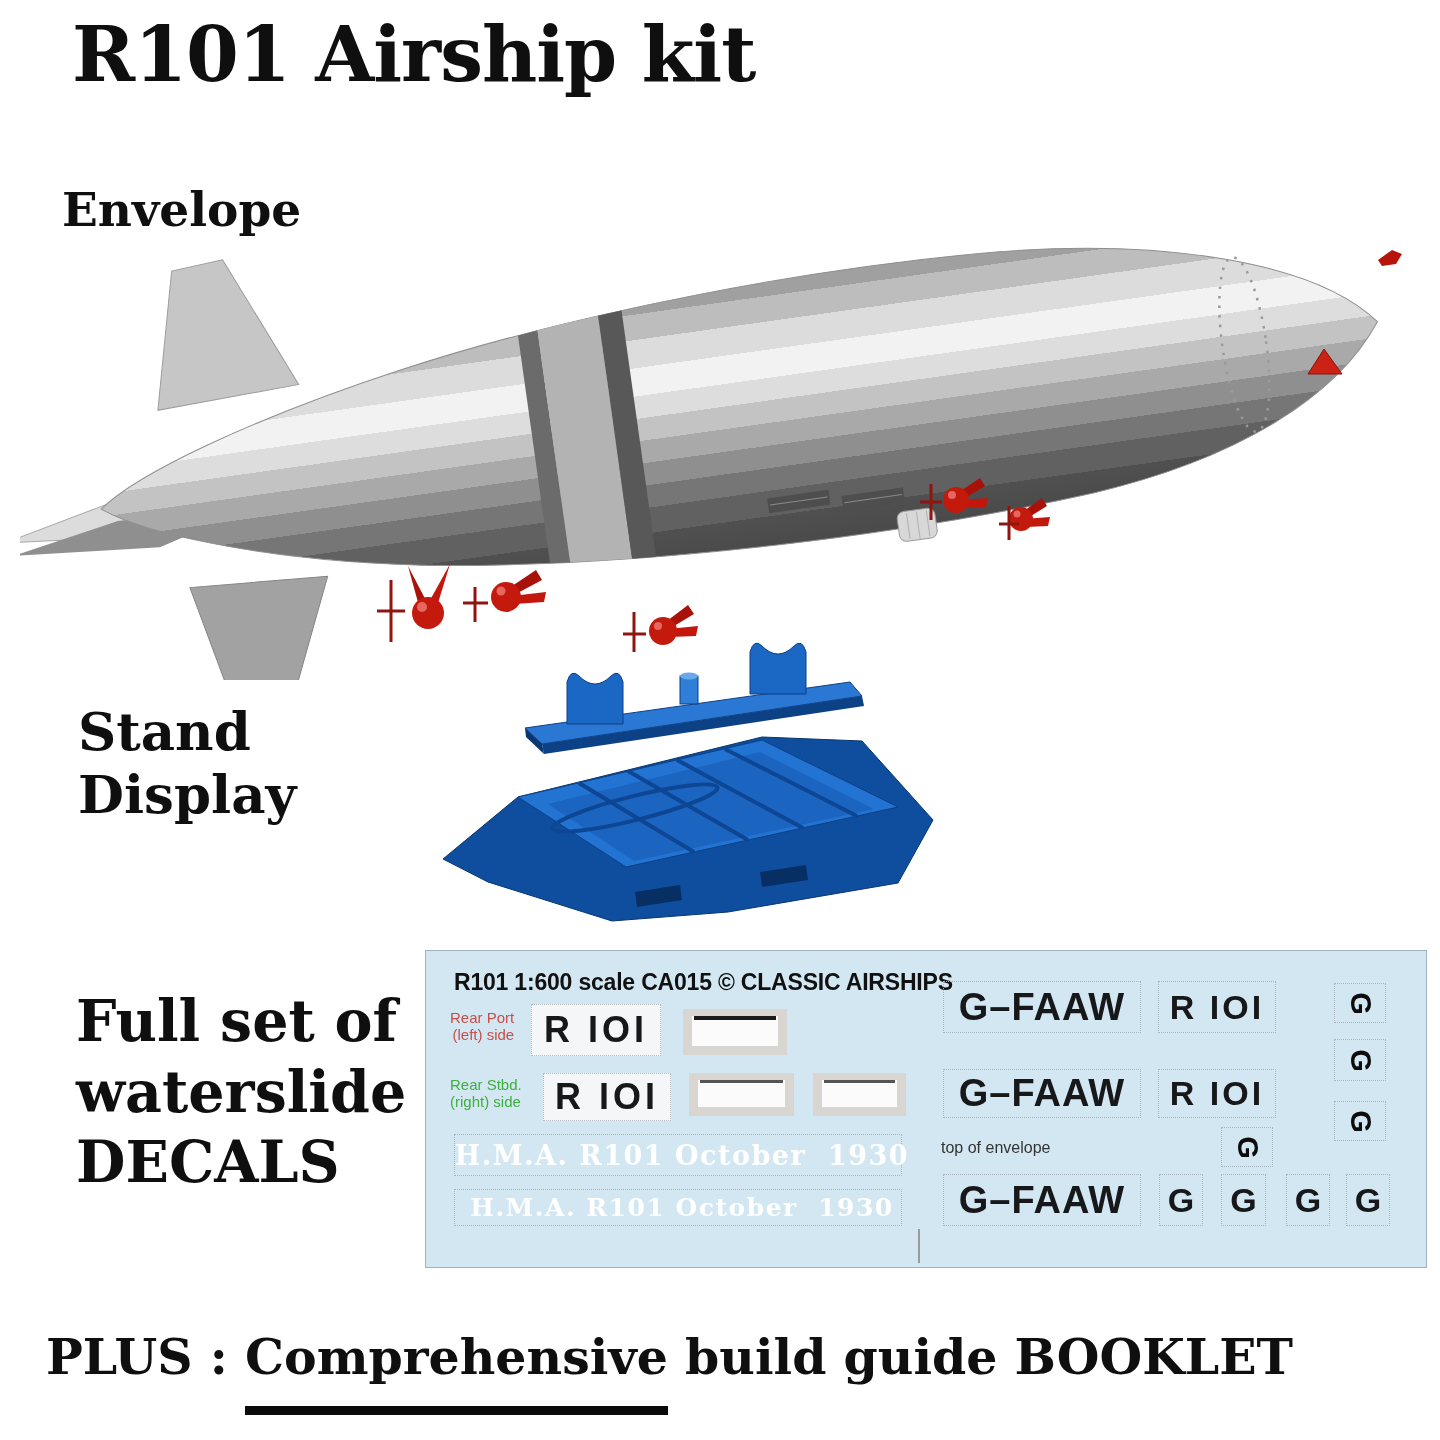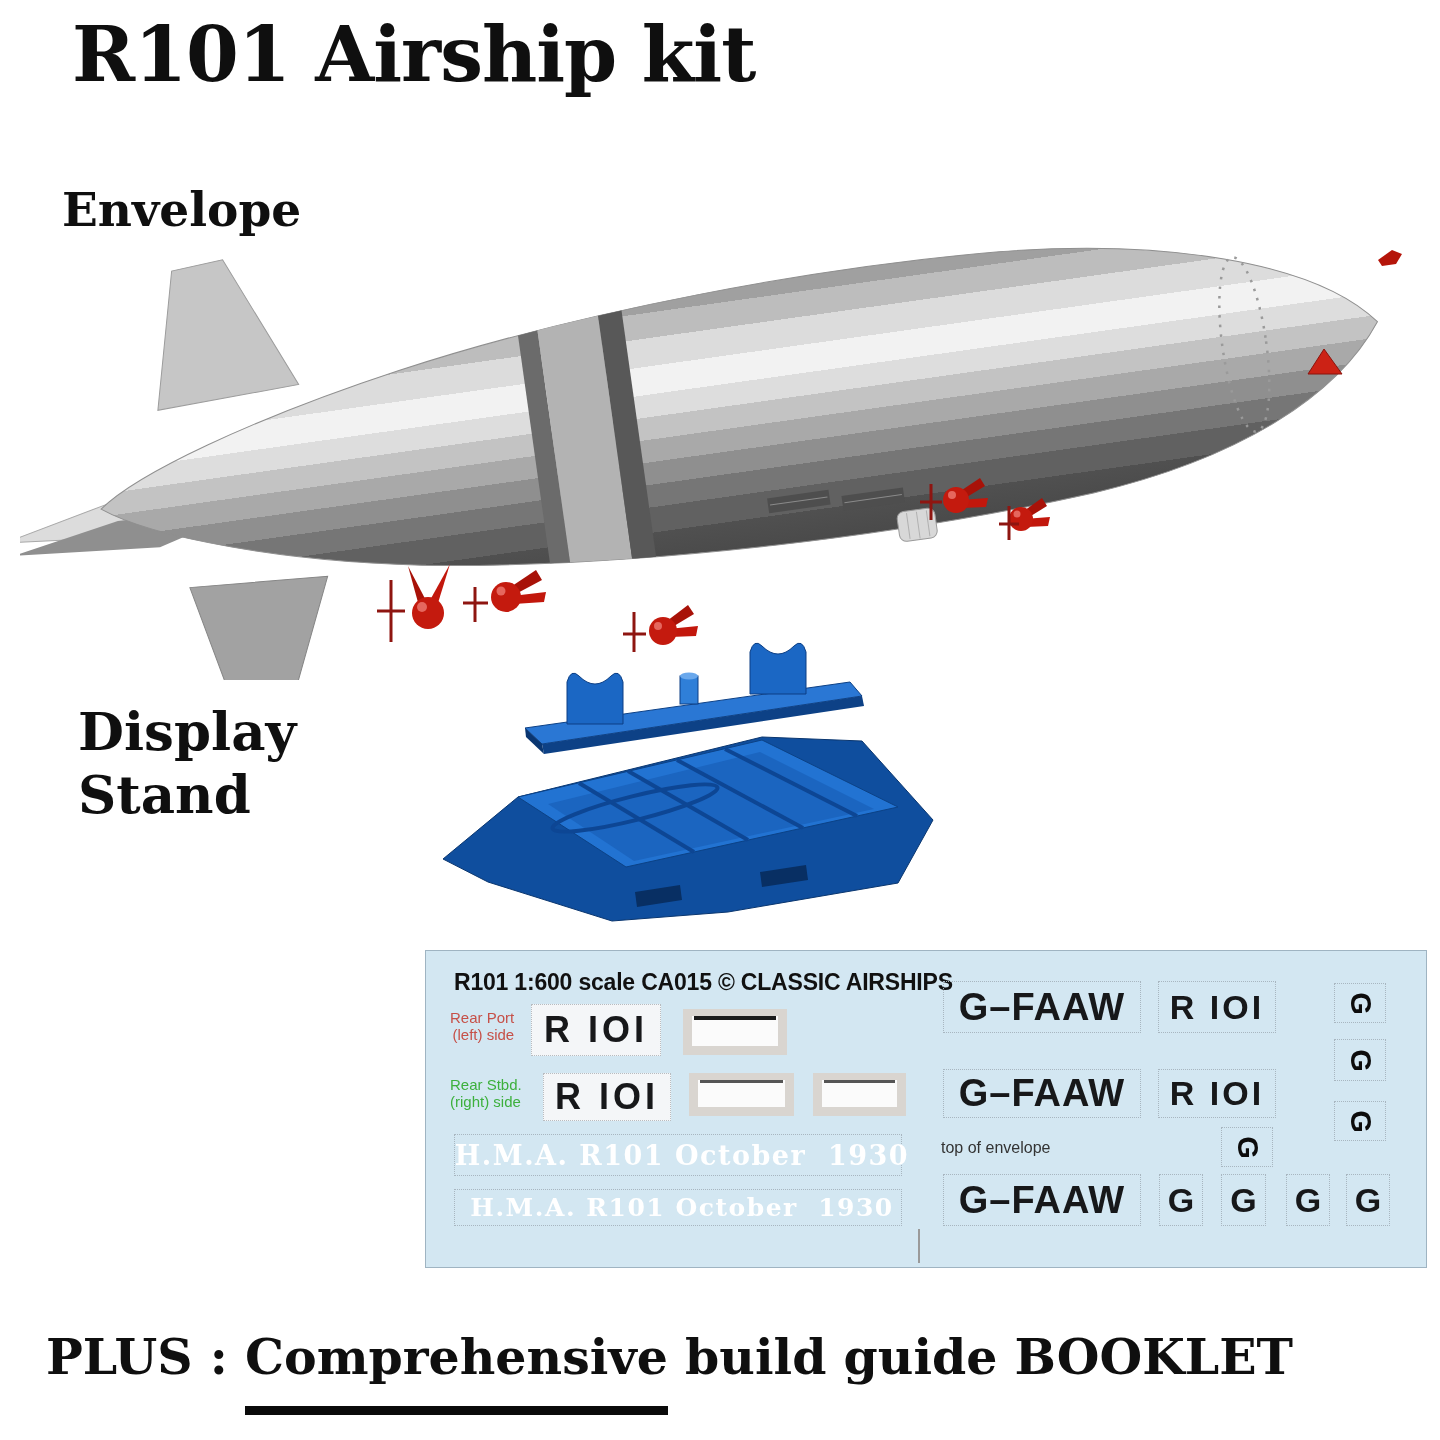--- a/index.html
+++ b/index.html
@@ -262,22 +262,27 @@
   </div>
 
   <div id="title" class="abs h-serif">R101 Airship kit</div>
 
   <div id="lbl-envelope" class="abs h-serif">
     <div>Envelope</div>
   </div>
 
 
   <div id="lbl-stand" class="abs h-serif">
+    <div>Stand</div>
     <div>Display</div>
-    <div>Stand</div>
-  </div>
-
+  </div>
+
+  <div id="lbl-decals" class="abs h-serif">
+    <div>Full set of</div>
+    <div>waterslide</div>
+    <div>DECALS</div>
+  </div>
 
   <div id="footer" class="abs h-serif">
     <span>PLUS : </span><span class="ul">Comprehensive</span><span> build guide BOOKLET</span>
   </div>
 
 </div>
 
 </body></html>

